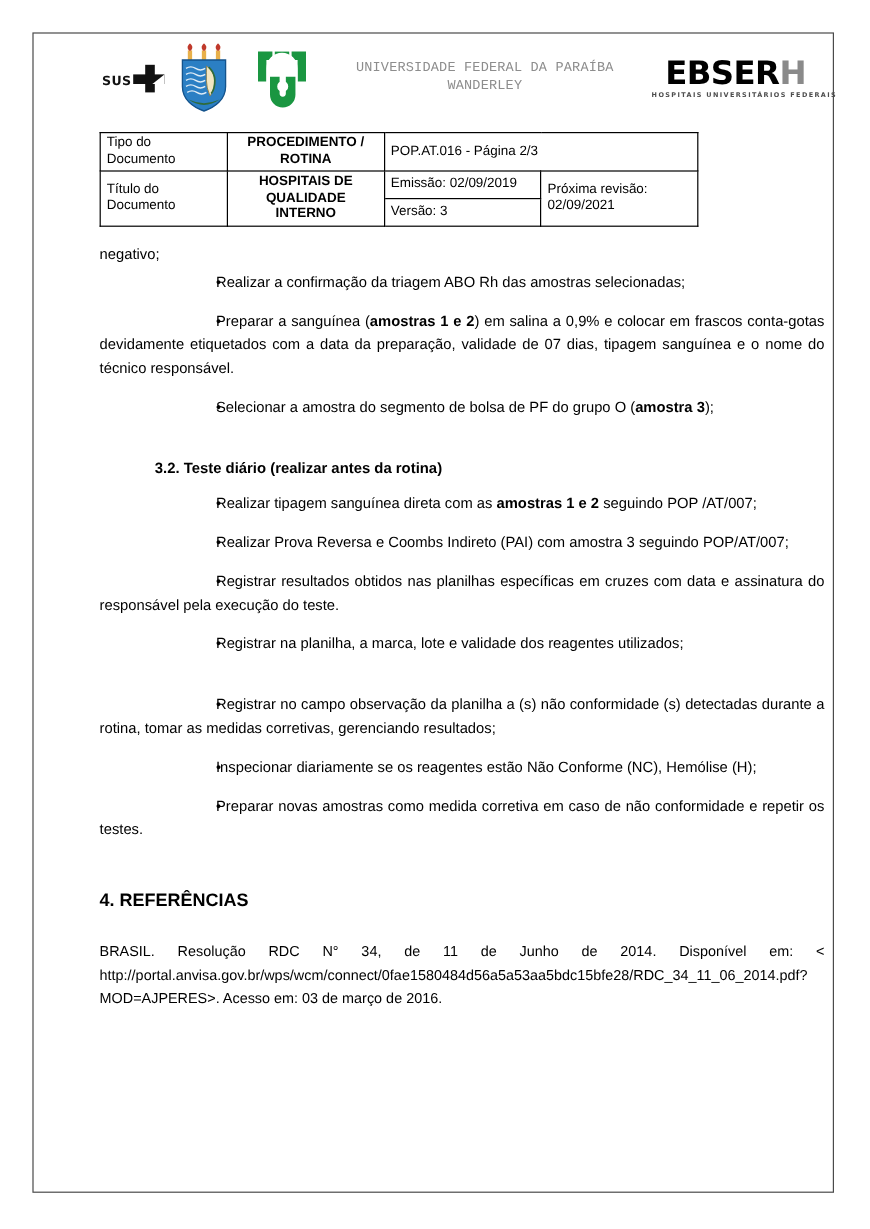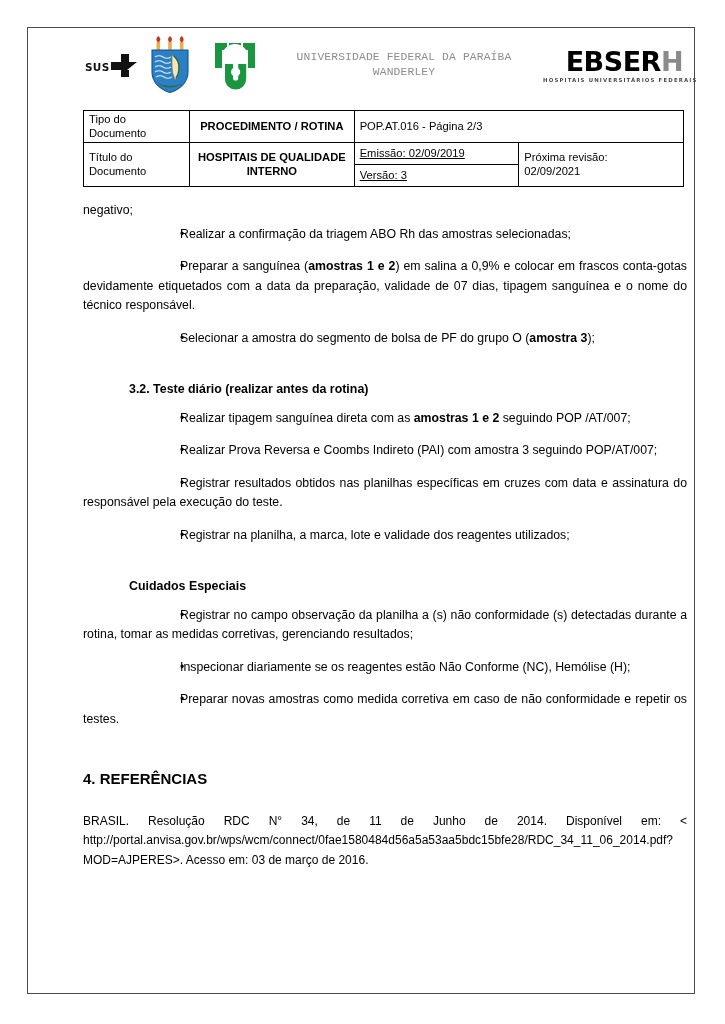--- a/index.html
+++ b/index.html
@@ -82,38 +82,39 @@
     text-align: right;
     padding-right: 4px;
   }
   .ebserh-word {
     font-family: "DejaVu Sans", sans-serif;
     font-weight: bold;
     font-size: 27px;
     letter-spacing: -0.5px;
     line-height: 29px;
     color: #000000;
+    text-align: center;
   }
   .ebserh-word .h {
     color: #8a8a8a;
   }
   .ebserh-sub {
     font-family: "DejaVu Sans", sans-serif;
     font-size: 5.4px;
     font-weight: bold;
     letter-spacing: 1.15px;
     color: #4d4d4d;
     margin-top: 1px;
     white-space: nowrap;
   }
 
   
   table.doc-table {
     border-collapse: collapse;
-    width: 601px;
+    width: 499px;
     table-layout: fixed;
     margin-top: 2px;
   }
   table.doc-table td {
     border: 1px solid #000000;
     padding: 2px 5px;
     font-size: 11.2px;
     line-height: 13.5px;
     vertical-align: middle;
     height: 17px;
@@ -122,21 +123,20 @@
     width: 95px;
     font-size: 11.2px;
   }
   td.center-bold {
     text-align: center;
     font-weight: bold;
     font-size: 11.3px;
   }
   td.meta-cell {
     width: 135px;
-    text-decoration: underline;
   }
   td.rev-cell {
     width: 125px;
   }
 
   
   .body-area {
     margin-top: 14px;
     font-size: 12.3px;
     line-height: 19.6px;
@@ -316,21 +316,20 @@
     <p class="bullet">
       <span class="bdot">•</span><span>Registrar resultados obtidos nas planilhas específicas em cruzes com data e assinatura do responsável pela execução do teste.</span>
     </p>
 
     <p class="bullet">
       <span class="bdot">•</span><span>Registrar na planilha, a marca, lote e validade dos reagentes utilizados;</span>
     </p>
 
     <div class="spacer-md"></div>
 
-    <h3 class="section-head">Cuidados Especiais</h3>
 
     <p class="bullet">
       <span class="bdot">•</span><span>Registrar no campo observação da planilha a (s) não conformidade (s) detectadas durante a rotina, tomar as medidas corretivas, gerenciando resultados;</span>
     </p>
 
     <p class="bullet">
       <span class="bdot">•</span><span>Inspecionar diariamente se os reagentes estão Não Conforme (NC), Hemólise (H);</span>
     </p>
 
     <p class="bullet">

